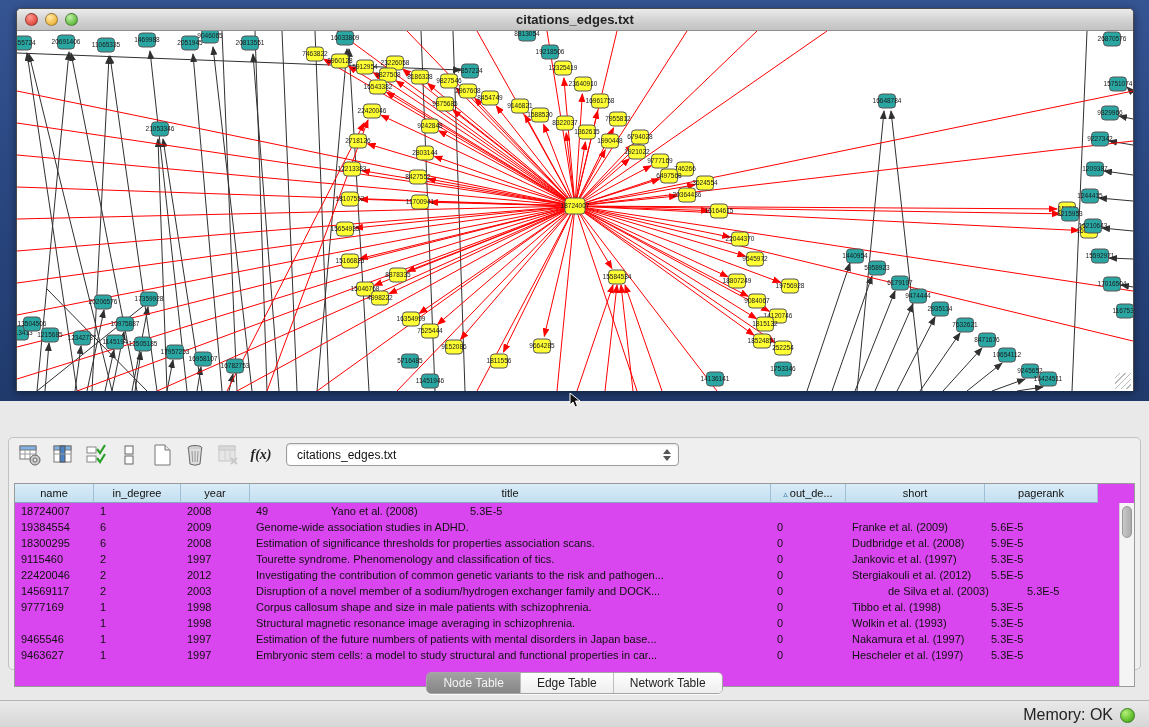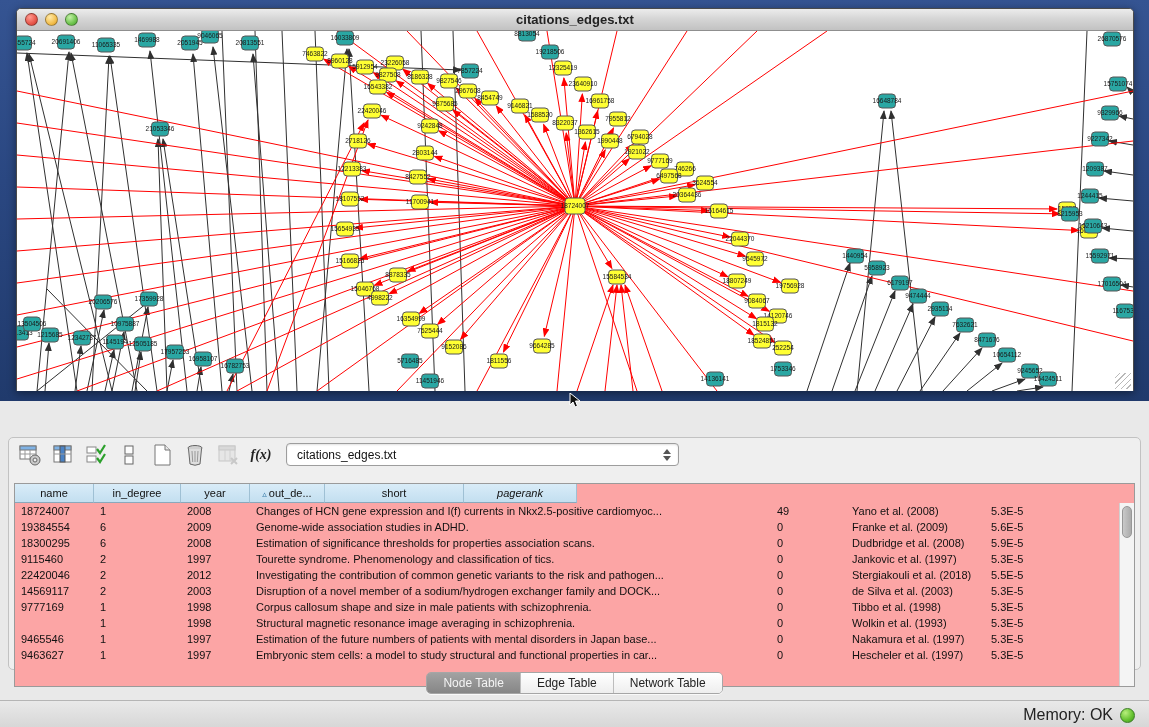--- a/index.html
+++ b/index.html
@@ -49,21 +49,21 @@
   .fx { font-family:"Liberation Serif", serif; font-style:italic; font-weight:bold; font-size:14px; color:#222; }
   .combo { position:absolute; left:277px; top:5px; width:393px; height:23px; background:#fff;
            border:1px solid #9d9d9d; border-radius:4px; box-shadow:inset 0 1px 2px rgba(0,0,0,.12); }
   .combo-text { position:absolute; left:10px; top:4px; font-size:12px; color:#111; }
   .combo-step { position:absolute; right:6px; top:3px; width:11px; height:16px;
                 display:flex; flex-direction:column; align-items:center; justify-content:center; gap:2px; }
   .tri-up { width:0; height:0; border-left:4px solid transparent; border-right:4px solid transparent; border-bottom:5px solid #555; }
   .tri-dn { width:0; height:0; border-left:4px solid transparent; border-right:4px solid transparent; border-top:5px solid #555; }
 
   .tablebox { position:absolute; left:5px; top:45px; width:1121px; height:204px;
-              background:#fca5a5; border:1px solid #9a9a9a; overflow:hidden; }
+              background:#d946ef; border:1px solid #9a9a9a; overflow:hidden; }
   .thead { display:flex; height:19px; }
   .th { flex:none; background:linear-gradient(180deg,#d9ecf8,#c3dff0);
         border-right:1px solid #9fc0d4; border-bottom:1px solid #8aa8bc;
         font-size:11px; color:#111; text-align:center; line-height:18px;
         white-space:nowrap; overflow:hidden; }
   .th .sortmark { color:#3a7ca8; font-size:9px; margin-right:2px; }
   .tbody .tr { display:flex; height:16px; }
   .td { flex:none; font-size:11px; color:#111; line-height:16px; padding-left:6px;
         white-space:nowrap; overflow:hidden; }
   .vscroll { position:absolute; right:0; top:19px; bottom:0; width:15px;
@@ -779,30 +779,30 @@
             <span class="tri-up"></span>
             <span class="tri-dn"></span>
           </span>
       </div>
 
       <div class="tablebox">
         <div class="thead" id="thead">
             <div class="th" style="width: 79px;">name</div>
             <div class="th" style="width: 87px;">in_degree</div>
             <div class="th" style="width: 69px;">year</div>
+            <div class="th" style="width: 521px;">title</div>
             <div class="th" style="width: 75px;"><span class="sortmark">▵</span>out_de...</div>
             <div class="th" style="width: 139px;">short</div>
-            <div class="th" style="width: 113px; font-style: italic;">pagerank</div>
+            <div class="th" style="width: 113px;">pagerank</div>
           </div>
         <div class="tbody" id="tbody">
             <div class="tr">
               <div class="td" style="width: 79px;">18724007</div>
               <div class="td" style="width: 87px;">1</div>
               <div class="td" style="width: 69px;">2008</div>
-              <div class="td" style="width: 521px;">Changes of HCN gene expression and I(f) currents in Nkx2.5-positive cardiomyoc...</div>
               <div class="td" style="width: 75px;">49</div>
               <div class="td" style="width: 139px;">Yano et al. (2008)</div>
               <div class="td" style="width: 113px;">5.3E-5</div>
             </div>
             <div class="tr">
               <div class="td" style="width: 79px;">19384554</div>
               <div class="td" style="width: 87px;">6</div>
               <div class="td" style="width: 69px;">2009</div>
               <div class="td" style="width: 521px;">Genome-wide association studies in ADHD.</div>
               <div class="td" style="width: 75px;">0</div>
@@ -826,30 +826,30 @@
               <div class="td" style="width: 75px;">0</div>
               <div class="td" style="width: 139px;">Jankovic et al. (1997)</div>
               <div class="td" style="width: 113px;">5.3E-5</div>
             </div>
             <div class="tr">
               <div class="td" style="width: 79px;">22420046</div>
               <div class="td" style="width: 87px;">2</div>
               <div class="td" style="width: 69px;">2012</div>
               <div class="td" style="width: 521px;">Investigating the contribution of common genetic variants to the risk and pathogen...</div>
               <div class="td" style="width: 75px;">0</div>
-              <div class="td" style="width: 139px;">Stergiakouli et al. (2018)</div>
+              <div class="td" style="width: 139px;">Stergiakouli et al. (2012)</div>
               <div class="td" style="width: 113px;">5.5E-5</div>
             </div>
             <div class="tr">
               <div class="td" style="width: 79px;">14569117</div>
               <div class="td" style="width: 87px;">2</div>
               <div class="td" style="width: 69px;">2003</div>
               <div class="td" style="width: 521px;">Disruption of a novel member of a sodium/hydrogen exchanger family and DOCK...</div>
               <div class="td" style="width: 75px;">0</div>
-              <div class="td" style="width: 139px;">de Silva et al. (2003)</div>
+              <div class="td" style="width: 139px; margin-left: 36px;">de Silva et al. (2003)</div>
               <div class="td" style="width: 113px;">5.3E-5</div>
             </div>
             <div class="tr">
               <div class="td" style="width: 79px;">9777169</div>
               <div class="td" style="width: 87px;">1</div>
               <div class="td" style="width: 69px;">1998</div>
               <div class="td" style="width: 521px;">Corpus callosum shape and size in male patients with schizophrenia.</div>
               <div class="td" style="width: 75px;">0</div>
               <div class="td" style="width: 139px;">Tibbo et al. (1998)</div>
               <div class="td" style="width: 113px;">5.3E-5</div>

